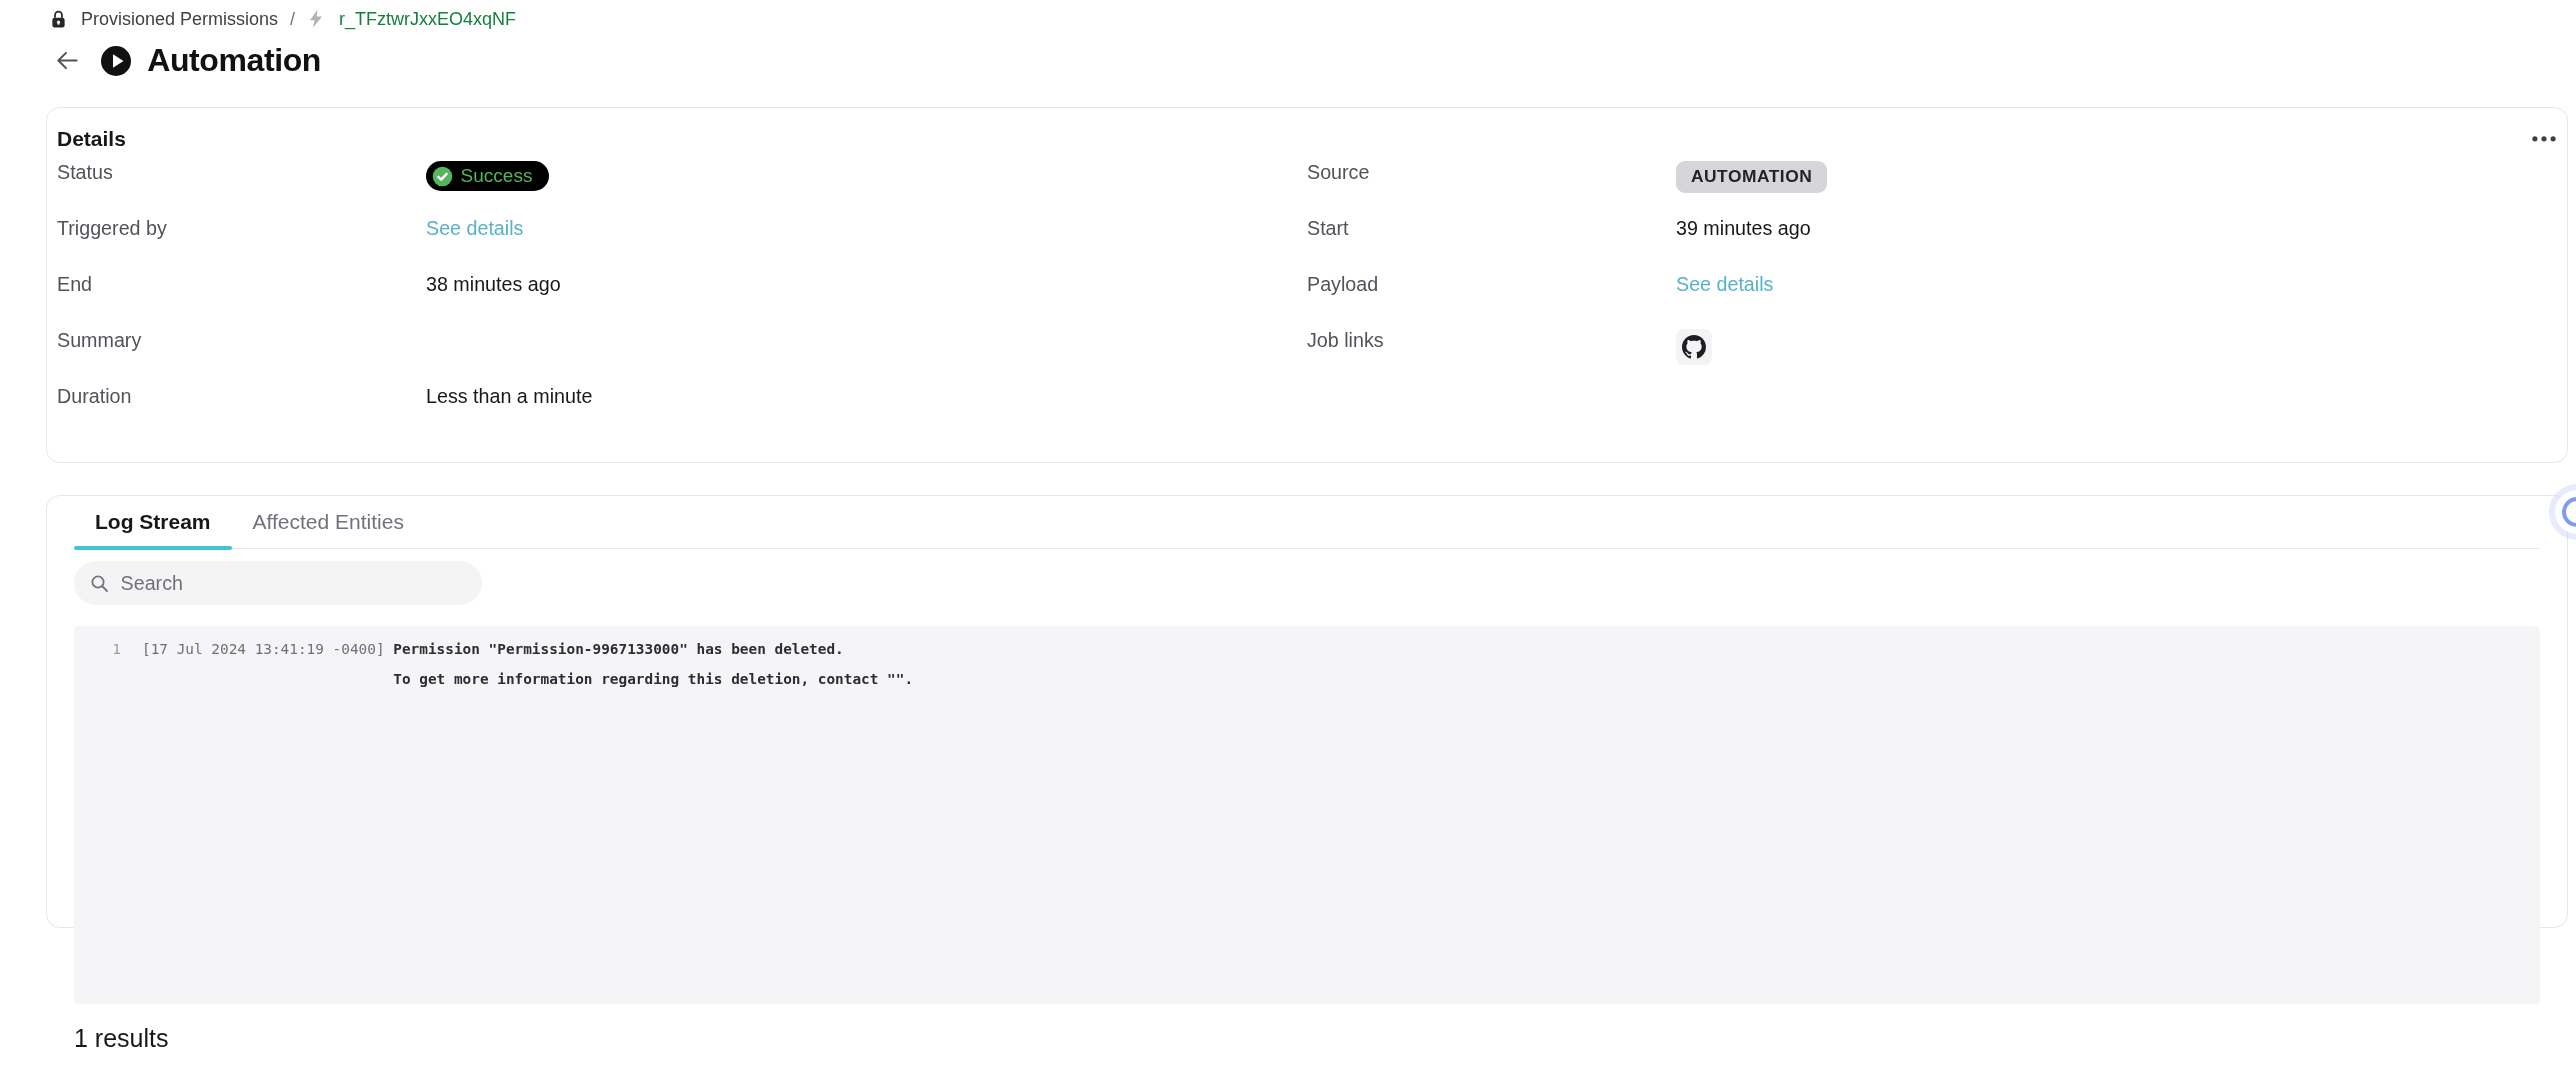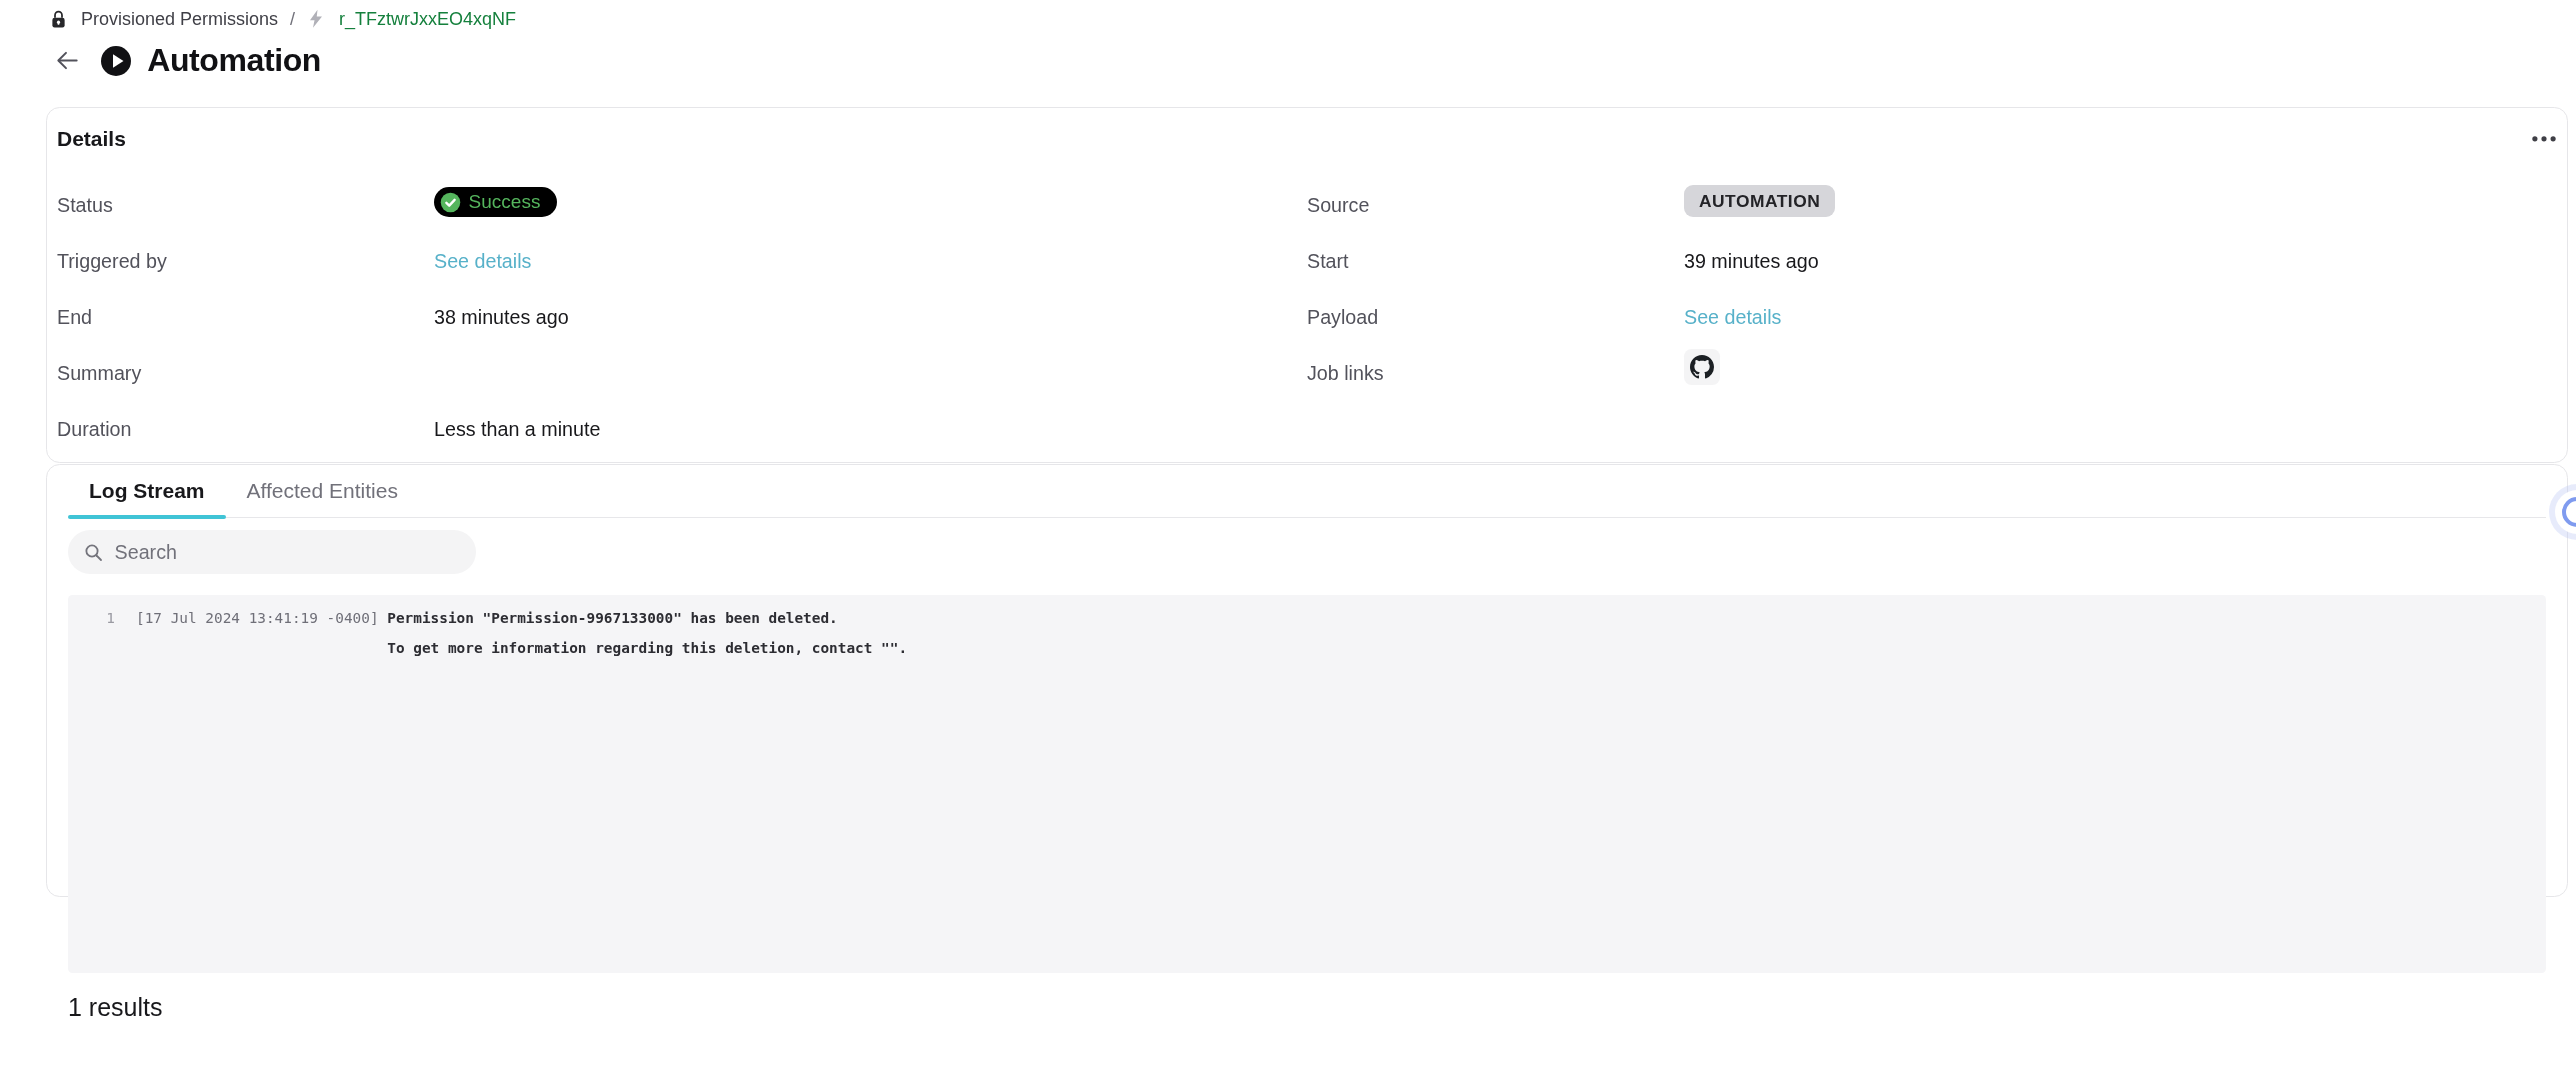--- a/index.html
+++ b/index.html
@@ -17,29 +17,29 @@
   .title-row { position:absolute; left:51px; top:42px; display:flex; align-items:center; gap:16.6px; }
   .back-btn { width:33px; height:33px; display:flex; align-items:center; justify-content:center; cursor:pointer; }
   .play-badge { width:30px; height:30px; border-radius:50%; background:#111114; display:flex;
                 align-items:center; justify-content:center; }
   .page-title { font-size:32px; font-weight:600; letter-spacing:-0.4px; color:#111114; }
 
   
   .card { position:absolute; left:46px; width:2522px; background:#fff;
           border:1.5px solid #e6e6e9; border-radius:13.6px; }
   .card-details { top:107px; height:356px; padding:18px 10px; }
-  .card-tabs    { top:464px; height:433px; padding:0 21px; }
+  .card-tabs    { top:495px; height:433px; padding:0 27px; }
 
   
   .details-header { display:flex; align-items:center; justify-content:space-between; height:26px; }
   .details-title { font-size:21px; font-weight:600; color:#18181b; }
   .menu-btn { width:42px; height:26px; display:flex; align-items:center; justify-content:flex-end; cursor:pointer; }
   .details-grid { display:flex; margin-top:9px; }
   .details-col { width:50%; }
-  .detail-row { display:flex; align-items:flex-end; height:56px;gap:8px; }
+  .detail-row { display:flex; align-items:flex-start; height:56px; }
   .detail-label { width:369px; flex:none; font-size:19.7px; color:#52525b; }
   .detail-value { font-size:19.7px; color:#18181b; }
   .link { color:#57b1c9; cursor:pointer; }
 
   .status-badge { display:inline-flex; align-items:center; gap:7.6px; background:#000000;
                   color:#55b55d; font-size:19px; font-weight:500; border-radius:756px;
                   padding:4.5px 16.6px 4.5px 6px; height:30px; }
   .tag-badge { display:inline-block; background:#d6d6da; color:#232327; font-size:17.4px; font-weight:600;
                letter-spacing:0.5px; border-radius:9px; padding:5.3px 15px; }
   .github-tile { width:36px; height:36px; border-radius:7.6px; background:#f4f4f5;

